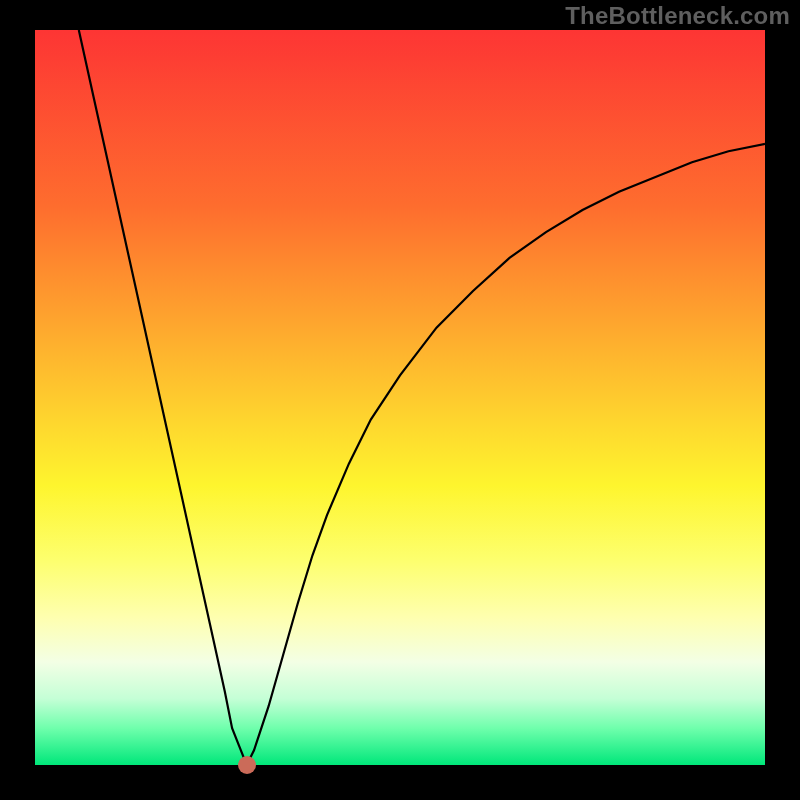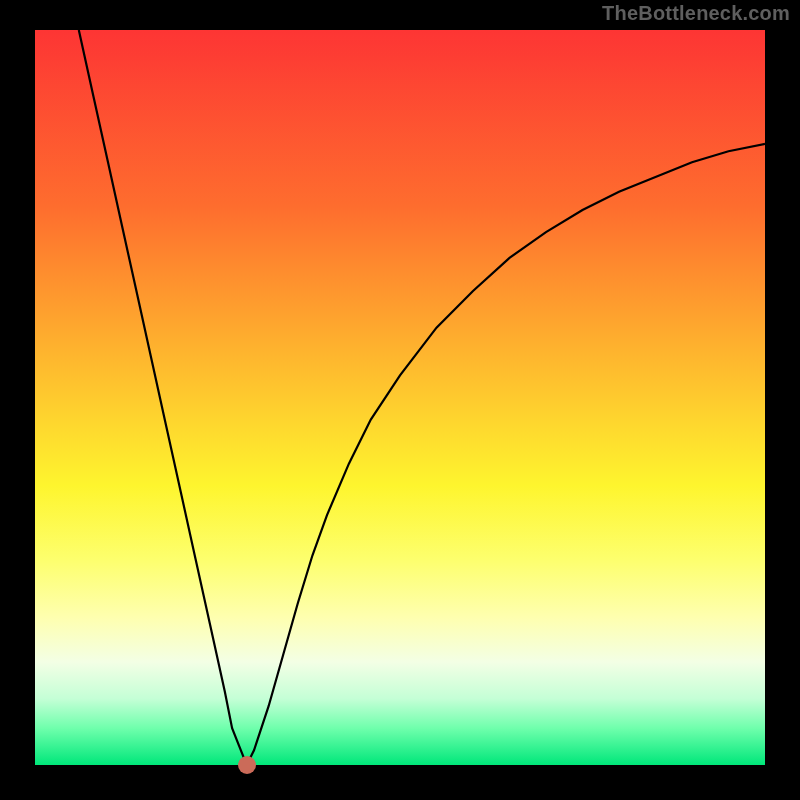--- a/index.html
+++ b/index.html
@@ -15,21 +15,21 @@
     position: relative;
     width: 800px;
     height: 800px;
     background: #000;
   }
   .attribution {
     position: absolute;
     top: 2px;
     right: 10px;
     color: #5f5f5f;
-    font-size: 20px;
+    font-size: 24px;
     font-weight: 600;
     letter-spacing: 0.2px;
     user-select: none;
   }
   .plot {
     position: absolute;
     left: 35px;
     top: 30px;
     width: 730px;
     height: 735px;

